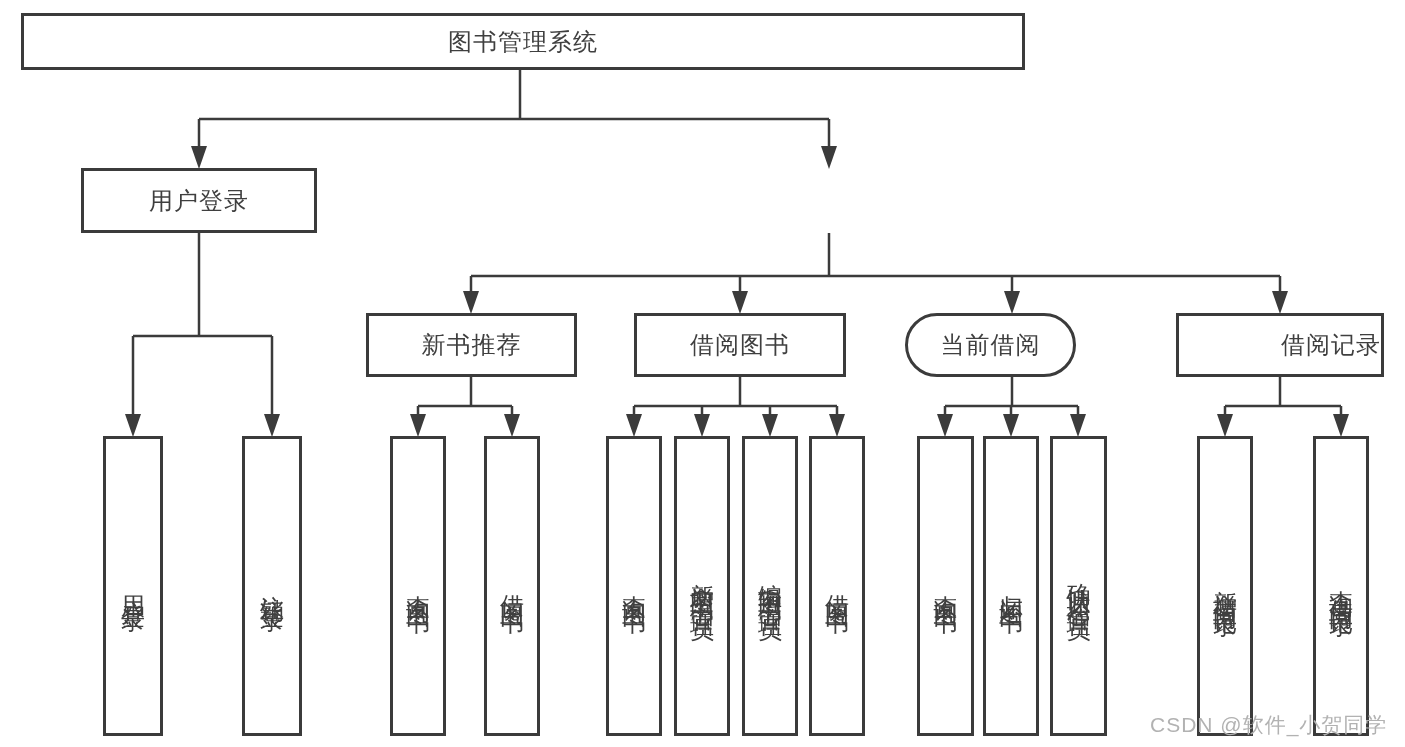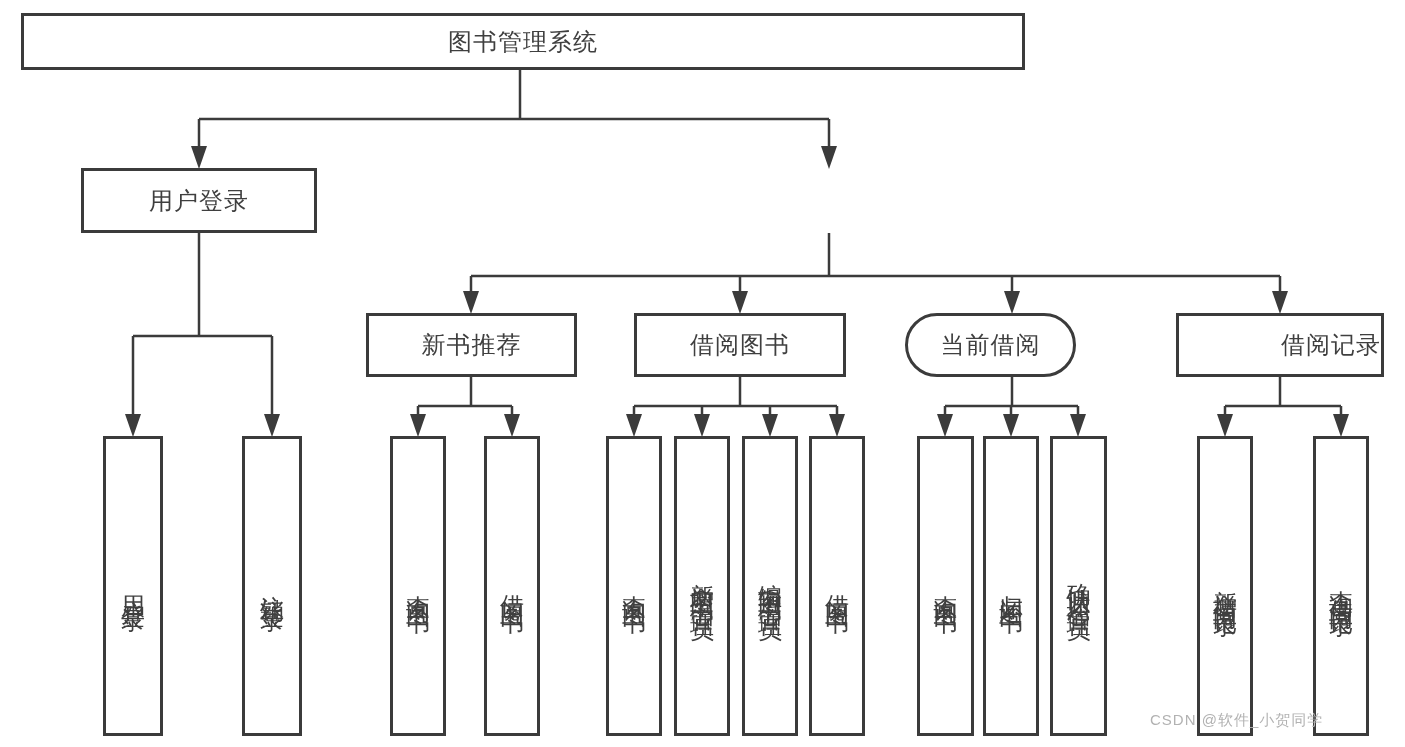--- a/index.html
+++ b/index.html
@@ -51,21 +51,21 @@
   .n-c4 { left:809px;  width:56px; }
   .n-d1 { left:917px;  width:57px; }
   .n-d2 { left:983px;  width:56px; }
   .n-d3 { left:1050px; width:57px; }
   .n-e1 { left:1197px; width:56px; }
   .n-e2 { left:1313px; width:56px; }
   #watermark {
     position:absolute;
     left:1150px;
     top:711px;
-    font-size:15px;
+    font-size:21px;
     letter-spacing:1px;
     color:#b2b2b2;
     z-index:5;
     white-space:nowrap;
   }
 </style>
 </head>
 <body>
 
 <div id="stage">

